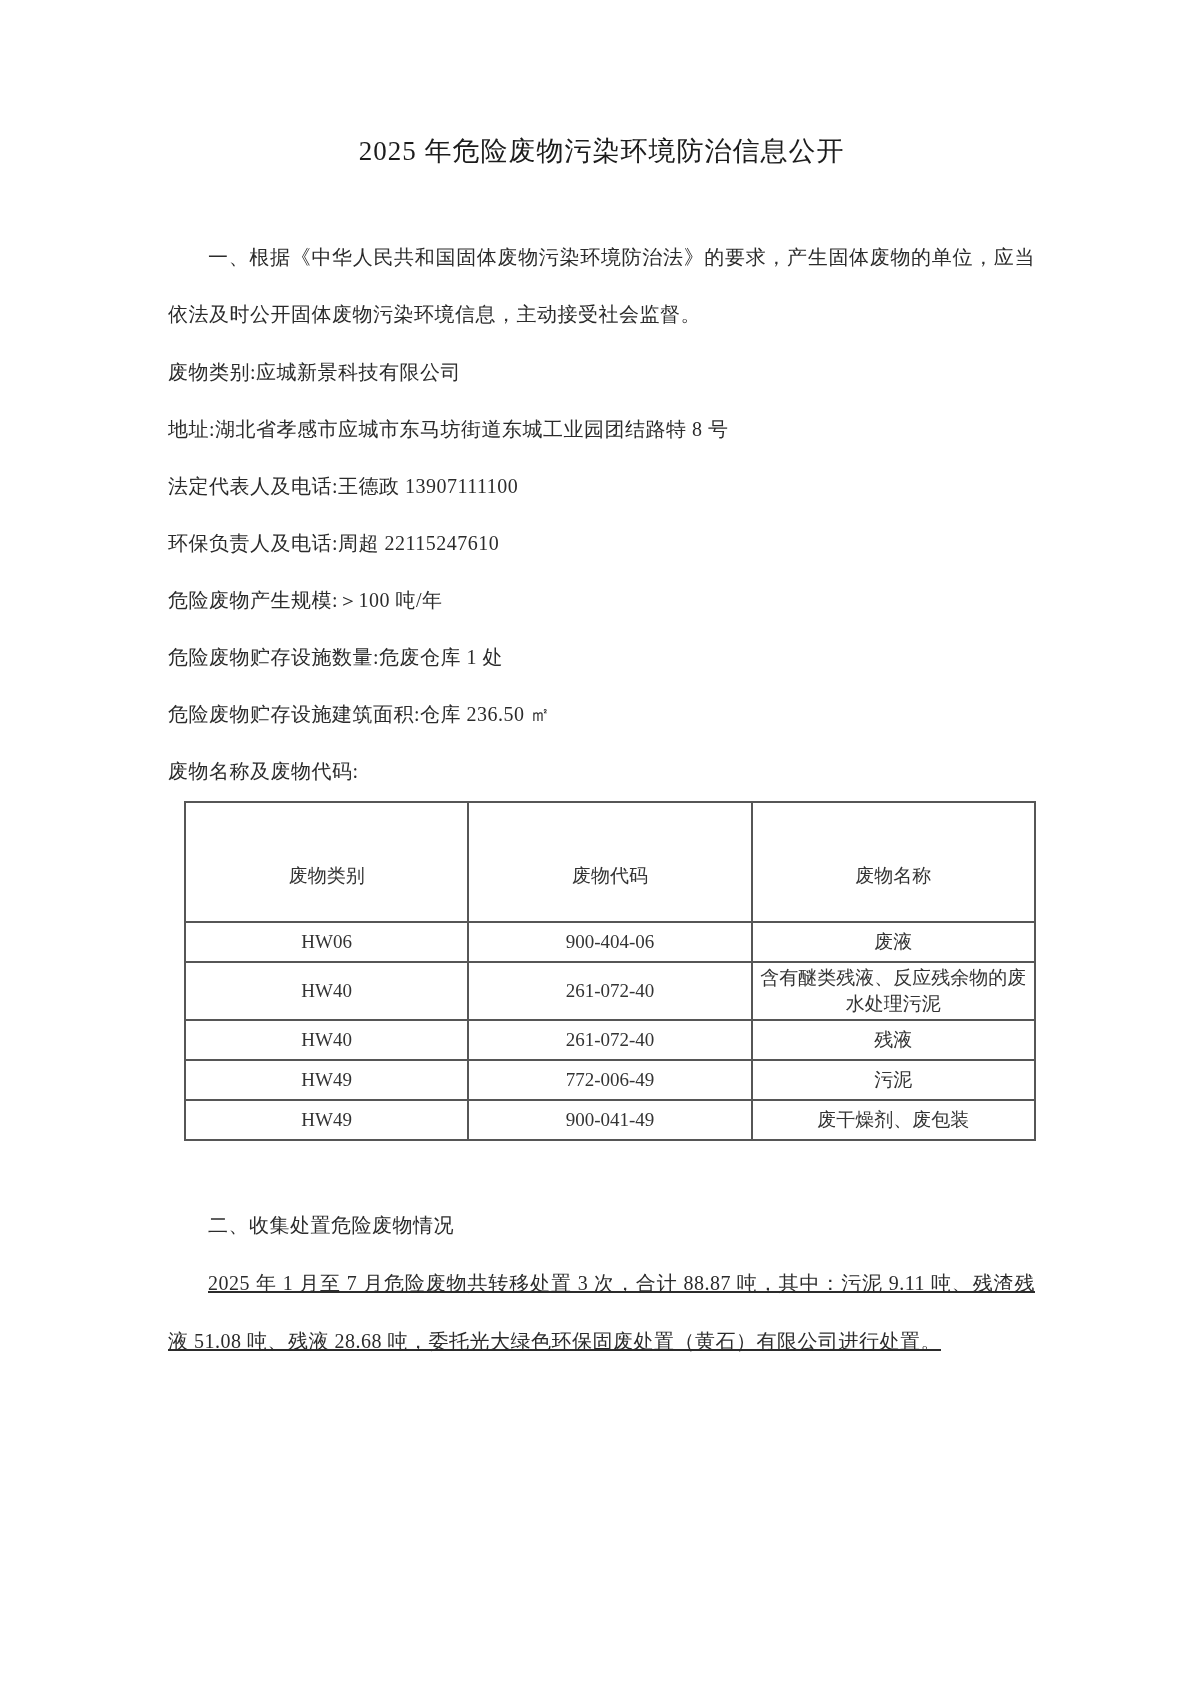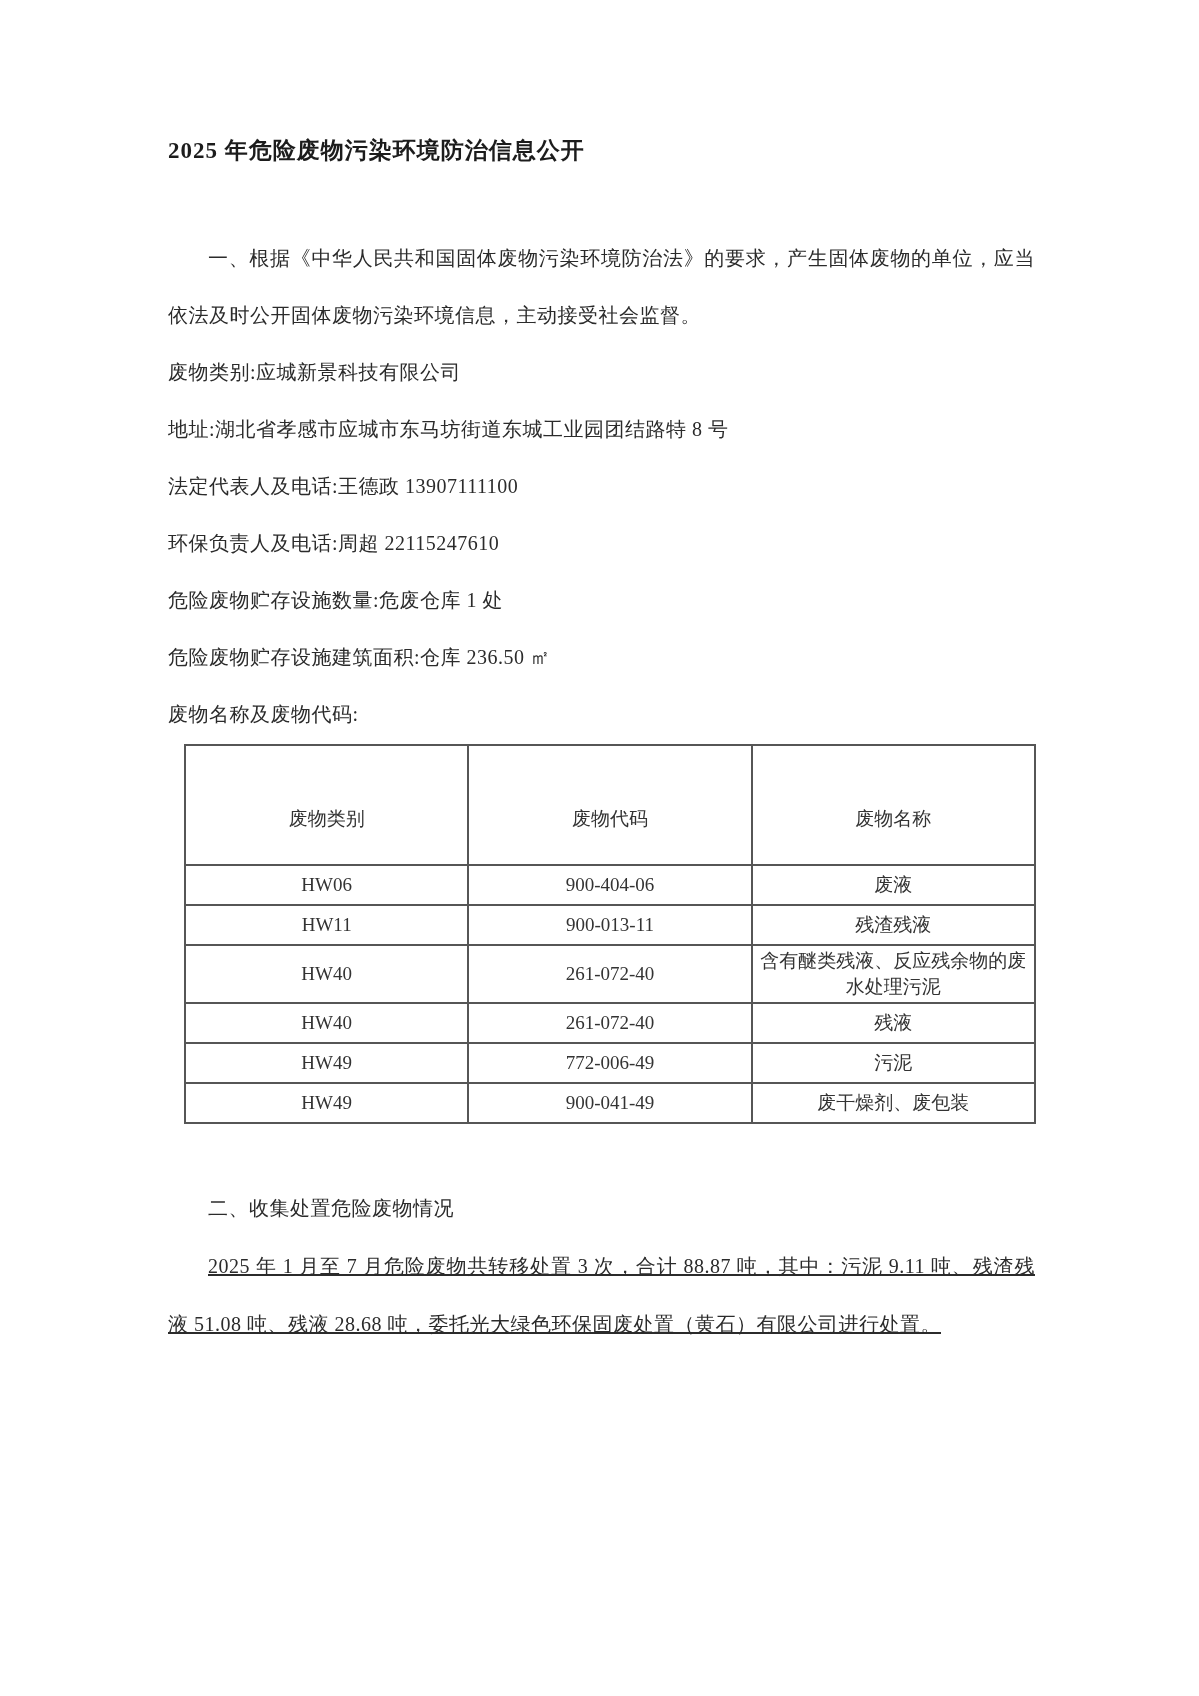--- a/index.html
+++ b/index.html
@@ -14,34 +14,35 @@
     background: #ffffff;
     overflow: hidden;
     font-family: "Liberation Serif", "DejaVu Serif", serif;
     color: #2b2b2b;
   }
   .doc-content {
     padding: 132px 164px 0 168px;
   }
   .doc-title {
     margin: 0 0 60px 0;
-    text-align: left;
-    font-size: 23px;
-    font-weight: bold;
+    text-align: center;
+    font-size: 27px;
+    font-weight: normal;
     color: #1c1c1c;
     line-height: 38px;
     letter-spacing: 1px;
   }
   .body-par {
     margin: 0;
     font-size: 20px;
     line-height: 57px;
     text-align: justify;
     text-indent: 2em;
     letter-spacing: 0.5px;
+    font-family: Liberation Mono, monospace;
   }
   .info-line {
     margin: 0;
     font-size: 20px;
     line-height: 57px;
     letter-spacing: 0.5px;
   }
   .waste-table {
     width: 852px;
     margin-left: 16px;
@@ -93,42 +94,38 @@
   <div class="doc-content">
 
     <h1 class="doc-title">2025 年危险废物污染环境防治信息公开</h1>
 
     <p class="body-par">一、根据《中华人民共和国固体废物污染环境防治法》的要求，产生固体废物的单位，应当依法及时公开固体废物污染环境信息，主动接受社会监督。</p>
 
     <p class="info-line">废物类别:应城新景科技有限公司</p>
     <p class="info-line">地址:湖北省孝感市应城市东马坊街道东城工业园团结路特 8 号</p>
     <p class="info-line">法定代表人及电话:王德政 13907111100</p>
     <p class="info-line">环保负责人及电话:周超 22115247610</p>
+    <p class="info-line">危险废物产生规模:＞100 吨/年</p>
     <p class="info-line">危险废物贮存设施数量:危废仓库 1 处</p>
     <p class="info-line">危险废物贮存设施建筑面积:仓库 236.50 ㎡</p>
     <p class="info-line">废物名称及废物代码:</p>
 
     <table class="waste-table">
       <thead>
         <tr>
           <th>废物类别</th>
           <th>废物代码</th>
           <th>废物名称</th>
         </tr>
       </thead>
       <tbody>
         <tr>
           <td>HW06</td>
           <td>900-404-06</td>
           <td>废液</td>
-        </tr>
-        <tr>
-          <td>HW11</td>
-          <td>900-013-11</td>
-          <td>残渣残液</td>
         </tr>
         <tr>
           <td>HW40</td>
           <td>261-072-40</td>
           <td>含有醚类残液、反应残余物的废水处理污泥</td>
         </tr>
         <tr>
           <td>HW40</td>
           <td>261-072-40</td>
           <td>残液</td>

